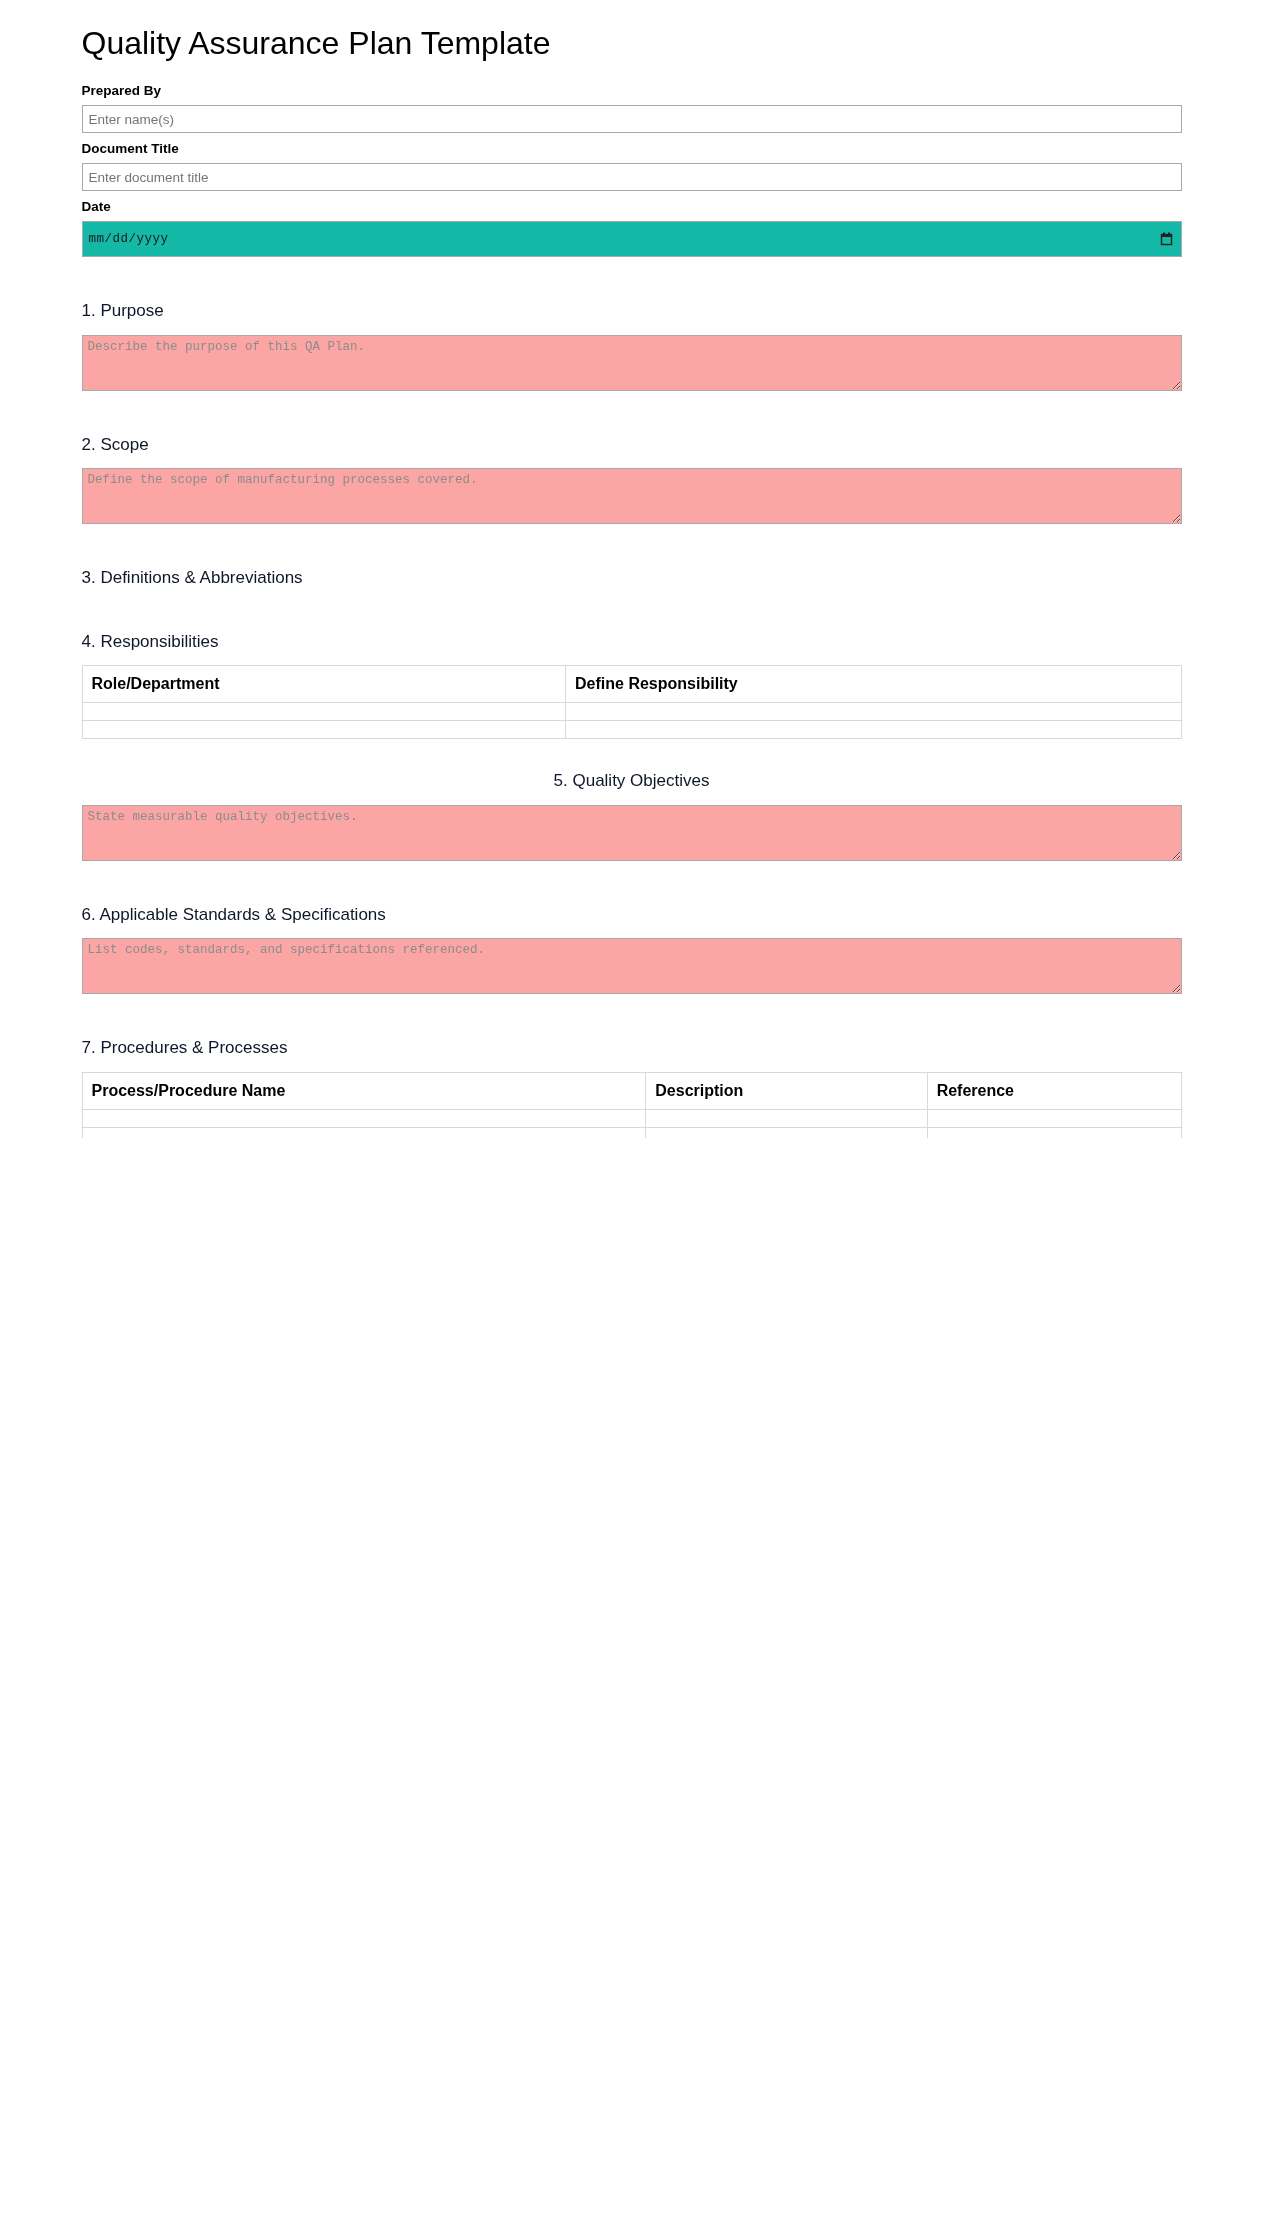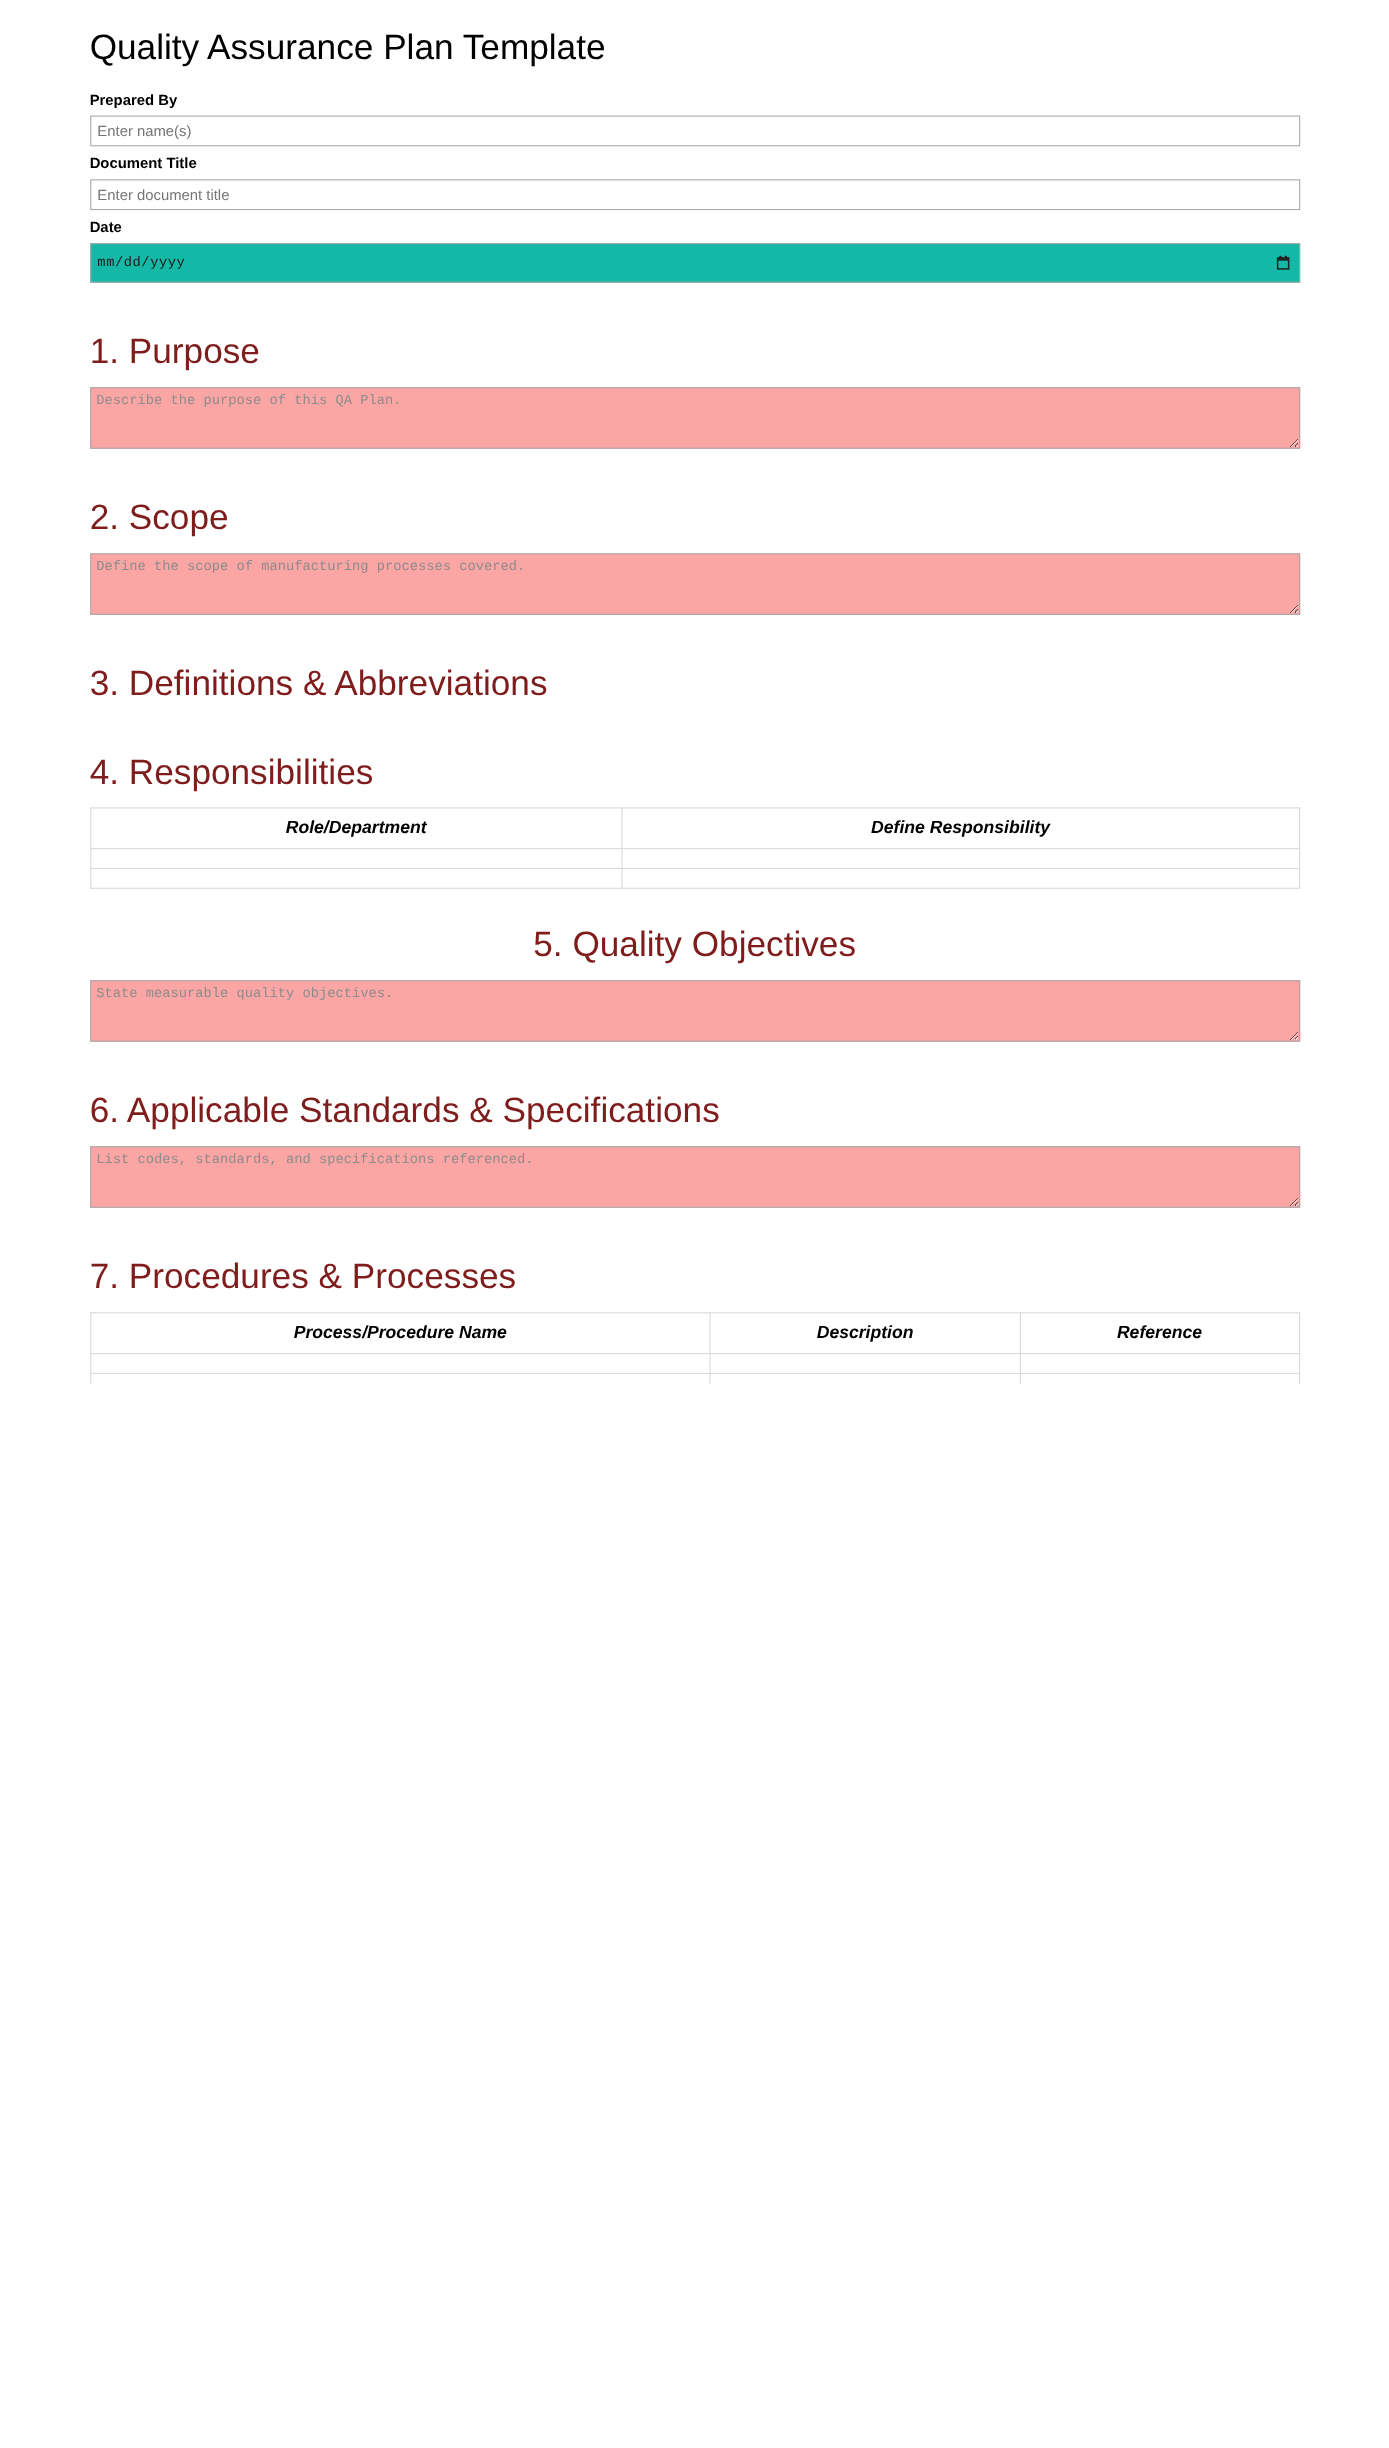--- a/index.html
+++ b/index.html
@@ -55,25 +55,25 @@
     cursor: default;
   }
   .date-text {
     font-family: "Liberation Mono", "DejaVu Sans Mono", monospace;
     font-size: 12.5px;
     letter-spacing: 0.5px;
     color: #1a1a1a;
   }
   .cal-icon { display: inline-flex; flex: 0 0 auto; }
   h2.section-heading {
-    font-size: 32px;
+    font-size: 17px;
     font-weight: 400;
     line-height: 1.15;
     margin: 44px 0 14px 0;
-    color: #7f1d1d;
+    color: #0f172a;
   }
   h2.section-heading.tight { margin-top: 32px; text-align: center; }
   .qa-textarea {
     display: block;
     width: 100%;
     height: 56px;
     border: 1px solid #a9a9a9;
     background: #fca5a5;
     padding: 4px 5px;
     font-family: "Liberation Mono", "DejaVu Sans Mono", monospace;
@@ -85,24 +85,23 @@
   .qa-textarea::placeholder { color: #8c8c8c; opacity: 1; }
   table.qa-table {
     width: 100%;
     border-collapse: collapse;
     background: #fff;
   }
   table.qa-table th {
     border: 1px solid #d9d9d9;
     font-size: 16px;
     font-weight: 700;
-    text-align: center;
+    text-align: left;
     padding: 9px 9px;
     color: #000;
-    font-style: italic;
   }
   table.qa-table td {
     border: 1px solid #d9d9d9;
     height: 18px;
     padding: 0 9px;
   }
   
   .resp-col-1 { width: 44%; }
   .resp-col-2 { width: 56%; }
   .proc-col-1 { width: 51.3%; }

